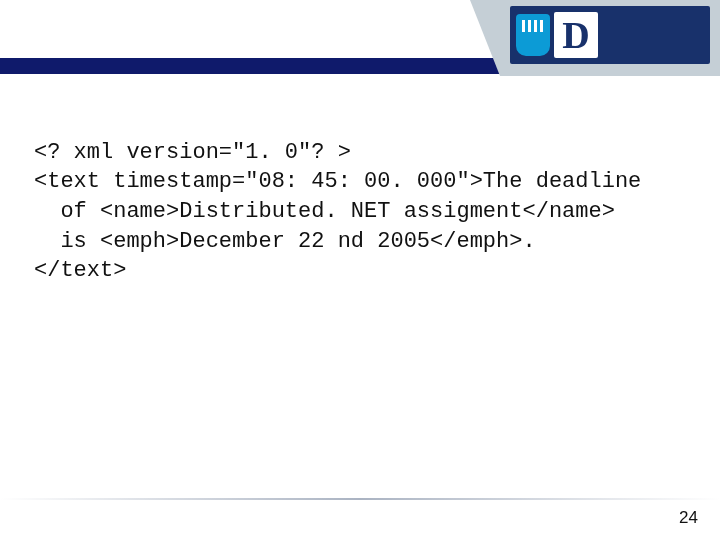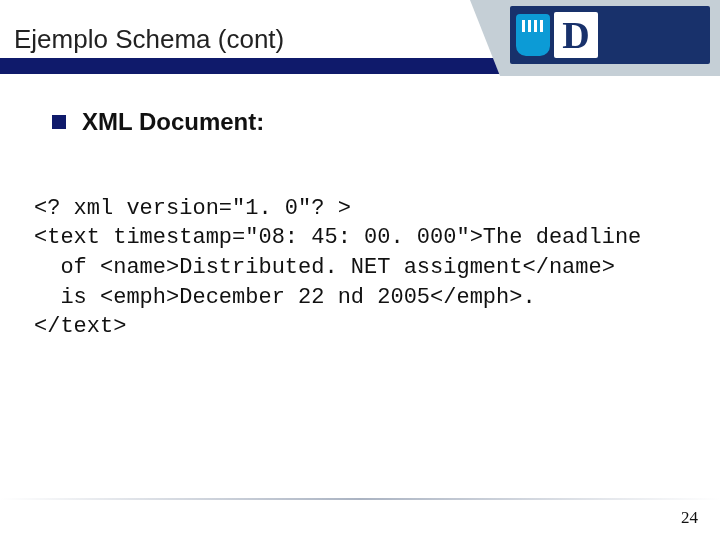--- a/index.html
+++ b/index.html
@@ -52,42 +52,37 @@
     font-family: "Courier New", Courier, monospace;
     font-size: 22px; line-height: 1.35; color: #111;
     white-space: pre; padding-left: 6px;
   }
 
   
   .footer-line {
     position: absolute; left: 0; bottom: 40px; width: 720px; height: 2px;
     background: linear-gradient(90deg, rgba(160,170,185,0) 0%, #aab3c2 50%, rgba(160,170,185,0) 100%);
   }
-  .page-num { position: absolute; right: 22px; bottom: 12px; font-size: 17px; color: #111; font-family: Liberation Serif, serif; }
+  .page-num { position: absolute; right: 22px; bottom: 12px; font-size: 17px; color: #111; }
 </style>
 </head>
 <body>
 
 <div class="slide">
 
   <div class="header">
-    <div class="title">Ejemplo Schema (cont)</div>
     <div class="blue-bar"></div>
     <div class="tab-bg"></div>
     <div class="logo-block">
       <div class="logo-shield"></div>
       <div class="logo-d">D</div>
     </div>
   </div>
 
   <div class="body">
-    <div class="bullet-row">
-      <div class="bullet-square"></div>
-      <div class="bullet-text">XML Document:</div>
-    </div>
 
     <div class="code">
 <span>&lt;? xml version="1. 0"? &gt;</span>
 <span>&lt;text timestamp="08: 45: 00. 000"&gt;The deadline</span>
 <span>  of &lt;name&gt;Distributed. NET assigment&lt;/name&gt;</span>
 <span>  is &lt;emph&gt;December 22 nd 2005&lt;/emph&gt;.</span>
 <span>&lt;/text&gt;</span>
     </div>
   </div>
 

